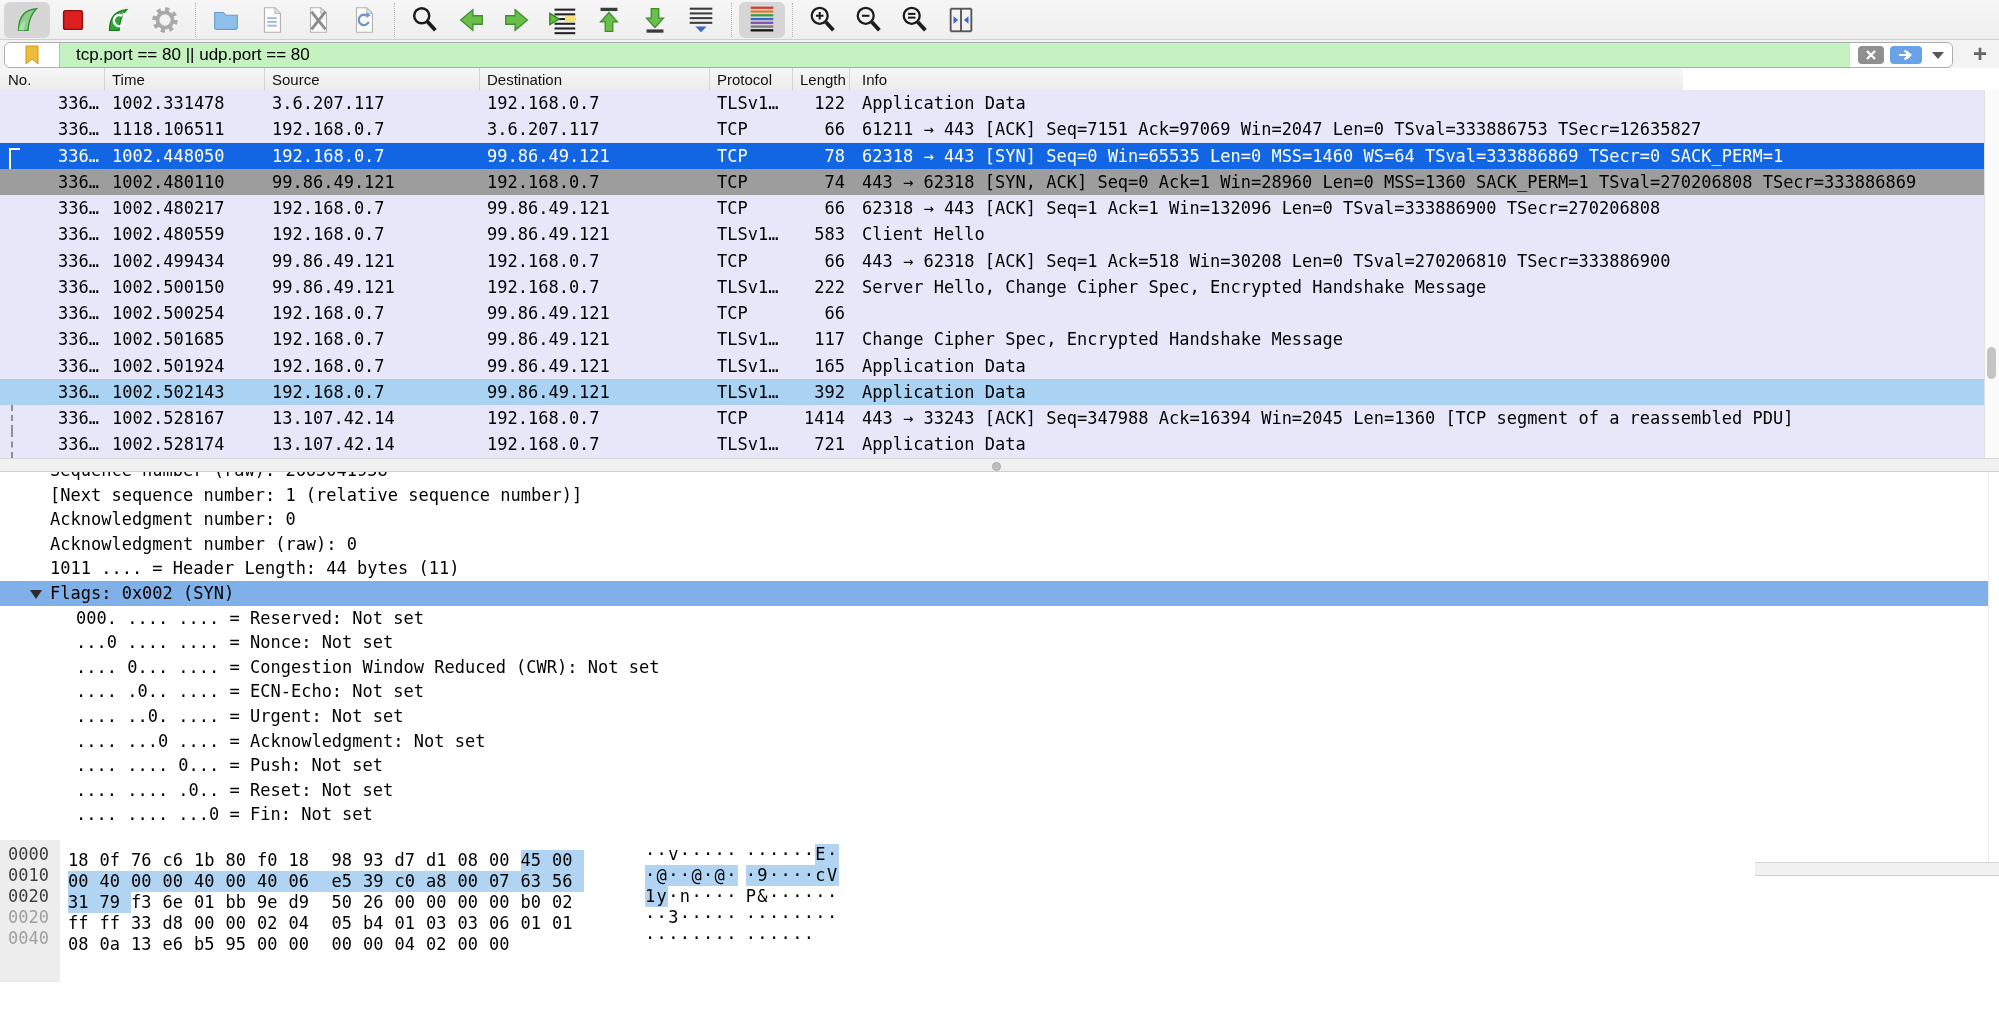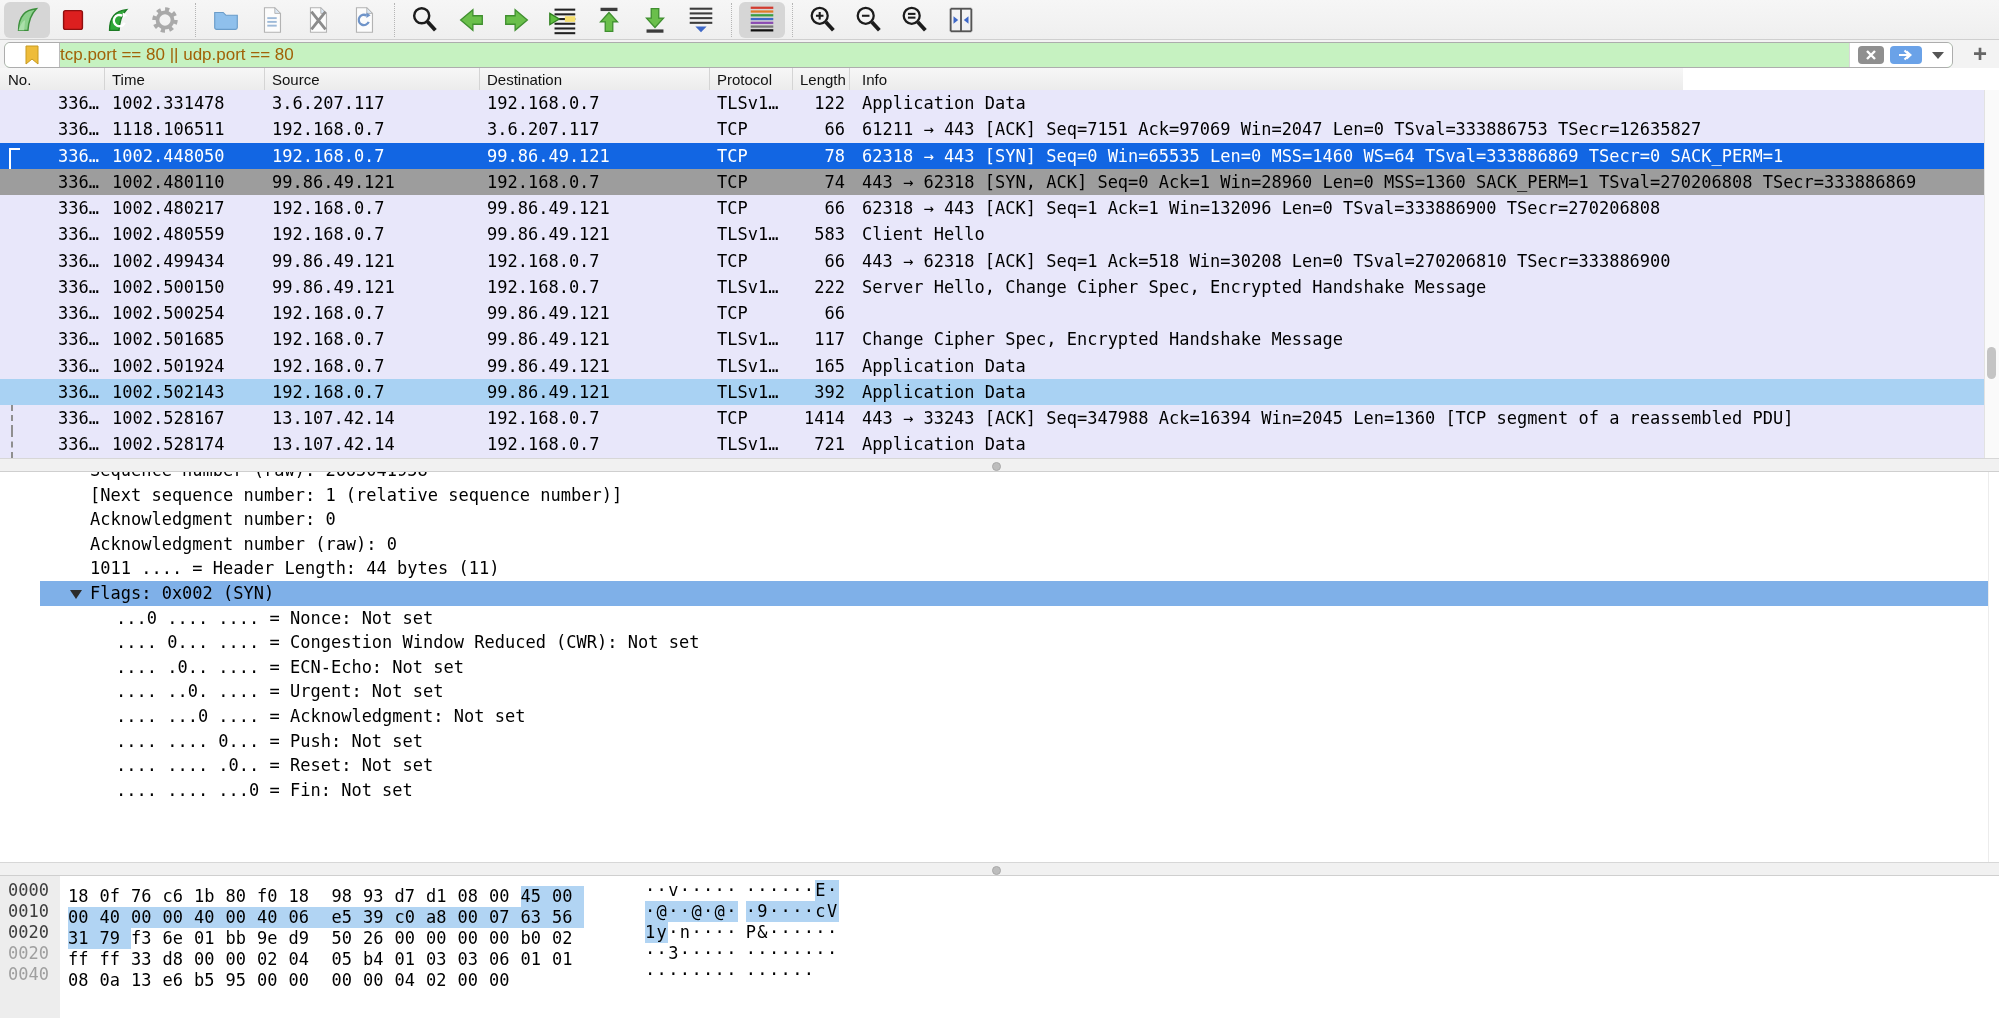--- a/index.html
+++ b/index.html
@@ -11,21 +11,21 @@
            display:flex;align-items:center;padding-left:4px;box-sizing:border-box;}
   .tb-btn{width:46px;height:36px;display:flex;align-items:center;justify-content:center;border-radius:6px;}
   .tb-btn.pressed{background:#d6d6d6;}
   .tb-btn svg{width:32px;height:32px;}
   .tb-sep{width:0;height:34px;border-left:1px dotted #b5b5b5;margin:0 7px;}
   
   .filterbar{position:absolute;left:0;top:40px;width:1999px;height:28px;background:#f3f3f3;}
   .ffield{position:absolute;left:4px;top:2px;right:46px;height:24px;border:1px solid #adadad;
           border-radius:6px;overflow:hidden;display:flex;align-items:stretch;background:#c6f2c1;}
   .fbook{width:54px;background:#fff;border-right:1px solid #bcbcbc;display:flex;align-items:center;justify-content:center;flex:0 0 auto;}
-  .ftext{flex:1 1 auto;display:flex;align-items:center;font-size:17px;color:#a16207;white-space:nowrap;overflow:hidden;}
+  .ftext{flex:1 1 auto;display:flex;align-items:center;padding-left:16px;font-size:17px;color:#000000;white-space:nowrap;overflow:hidden;}
   .fctl{flex:0 0 auto;background:#fff;border-left:1px solid #d9d9d9;display:flex;align-items:center;padding:0 8px;gap:6px;}
   .fbtn{width:26px;height:18px;border-radius:4px;display:flex;align-items:center;justify-content:center;}
   .fbtn.clear{background:#8f8f8f;}
   .fbtn.apply{background:#6aa2e8;width:32px;}
   .fchev{width:0;height:0;border-left:6px solid transparent;border-right:6px solid transparent;border-top:7px solid #555;margin-left:4px;}
   .fplus{position:absolute;right:12px;top:0;height:28px;display:flex;align-items:center;
          font-size:24px;color:#666;font-weight:bold;}
   
   .plist-grid{display:grid;grid-template-columns:105px 160px 215px 230px 83px 57px 1fr;}
   .phead{position:absolute;left:0;top:68px;width:1683px;height:22px;
@@ -53,32 +53,32 @@
   .vscroll{position:absolute;right:0;top:90px;width:15px;height:368px;background:#fafafa;border-left:1px solid #e2e2e2;box-sizing:border-box;}
   .vthumb{position:absolute;right:3px;top:257px;width:9px;height:32px;background:#c4c4c4;border-radius:5px;}
   
   .splitter{position:absolute;left:0;width:1999px;height:14px;background:#f1f1f1;
             border-top:1px solid #d7d7d7;border-bottom:1px solid #cfcfcf;box-sizing:border-box;}
   .splitter .dot{position:absolute;left:992px;top:3px;width:9px;height:9px;border-radius:50%;
                  background:#bdbdbd;border:1px solid #a9a9a9;box-sizing:border-box;}
   
   .details{position:absolute;left:0;top:472px;width:1999px;height:390px;background:#fff;overflow:hidden;
            font-family:"DejaVu Sans Mono",monospace;font-size:17px;}
-  .dwrap{margin-top:-14px;margin-left:40px;}
+  .dwrap{margin-top:-14px;}
   .dline{height:24.6px;line-height:24.6px;position:relative;white-space:nowrap;}
   .dline.lvl1{padding-left:50px;}
   .dline.lvl2{padding-left:76px;}
   .dline.hlrow{background:var(--fld-blue);}
   .dline .hltext{background:var(--fld-blue);padding:2px 6px 2px 3px;margin-left:-3px;}
   .exp{position:absolute;top:7px;width:0;height:0;}
   .exp.down{border-left:6.5px solid transparent;border-right:6.5px solid transparent;border-top:9px solid #2b2b2b;left:30px;top:9px;}
   .exp.right{border-top:6.5px solid transparent;border-bottom:6.5px solid transparent;border-left:9px solid #555;left:57px;}
   .dscroll{position:absolute;right:0;top:472px;width:11px;height:390px;background:#fff;border-left:1px solid #ececec;box-sizing:border-box;}
   
-  .hexpane{position:absolute;left:0;top:876px;width:1755px;height:142px;background:#fff;overflow:hidden;
+  .hexpane{position:absolute;left:0;top:840px;width:1755px;height:142px;background:#fff;overflow:hidden;
            font-family:"DejaVu Sans Mono",monospace;font-size:17px;}
   .offstrip{position:absolute;left:0;top:0;width:60px;height:142px;background:#ededed;}
   .hrow{position:relative;height:21px;line-height:21px;}
   .hrow .off{position:absolute;left:8px;width:48px;}
   .hrow .off.dim{color:#9f9f9f;}
   .hrow .off.dark{color:#3e3e3e;}
   .hrow .bytes{position:absolute;left:68px;white-space:nowrap;margin-top:6px;}
   .hrow .ascii{position:absolute;left:645px;white-space:nowrap;}
   .hb{display:inline-block;width:21px;padding-right:10.5px;}
   .hb.gap8{padding-right:22px;}
@@ -426,20 +426,21 @@
 </div>
 
 <div class="details">
   <div class="dwrap" id="details">
       <div class="dline lvl1"><span>Sequence number (raw): 2665041958</span></div>
       <div class="dline lvl1"><span>[Next sequence number: 1    (relative sequence number)]</span></div>
       <div class="dline lvl1"><span>Acknowledgment number: 0</span></div>
       <div class="dline lvl1"><span>Acknowledgment number (raw): 0</span></div>
       <div class="dline lvl1"><span>1011 .... = Header Length: 44 bytes (11)</span></div>
       <div class="dline lvl1 hlrow"><span class="exp down"></span><span>Flags: 0x002 (SYN)</span></div>
+      <div class="dline lvl2"><span>000. .... .... = Reserved: Not set</span></div>
       <div class="dline lvl2"><span>...0 .... .... = Nonce: Not set</span></div>
       <div class="dline lvl2"><span>.... 0... .... = Congestion Window Reduced (CWR): Not set</span></div>
       <div class="dline lvl2"><span>.... .0.. .... = ECN-Echo: Not set</span></div>
       <div class="dline lvl2"><span>.... ..0. .... = Urgent: Not set</span></div>
       <div class="dline lvl2"><span>.... ...0 .... = Acknowledgment: Not set</span></div>
       <div class="dline lvl2"><span>.... .... 0... = Push: Not set</span></div>
       <div class="dline lvl2"><span>.... .... .0.. = Reset: Not set</span></div>
       <div class="dline lvl2"><span>.... .... ...0 = Fin: Not set</span></div>
     </div>
 </div>

